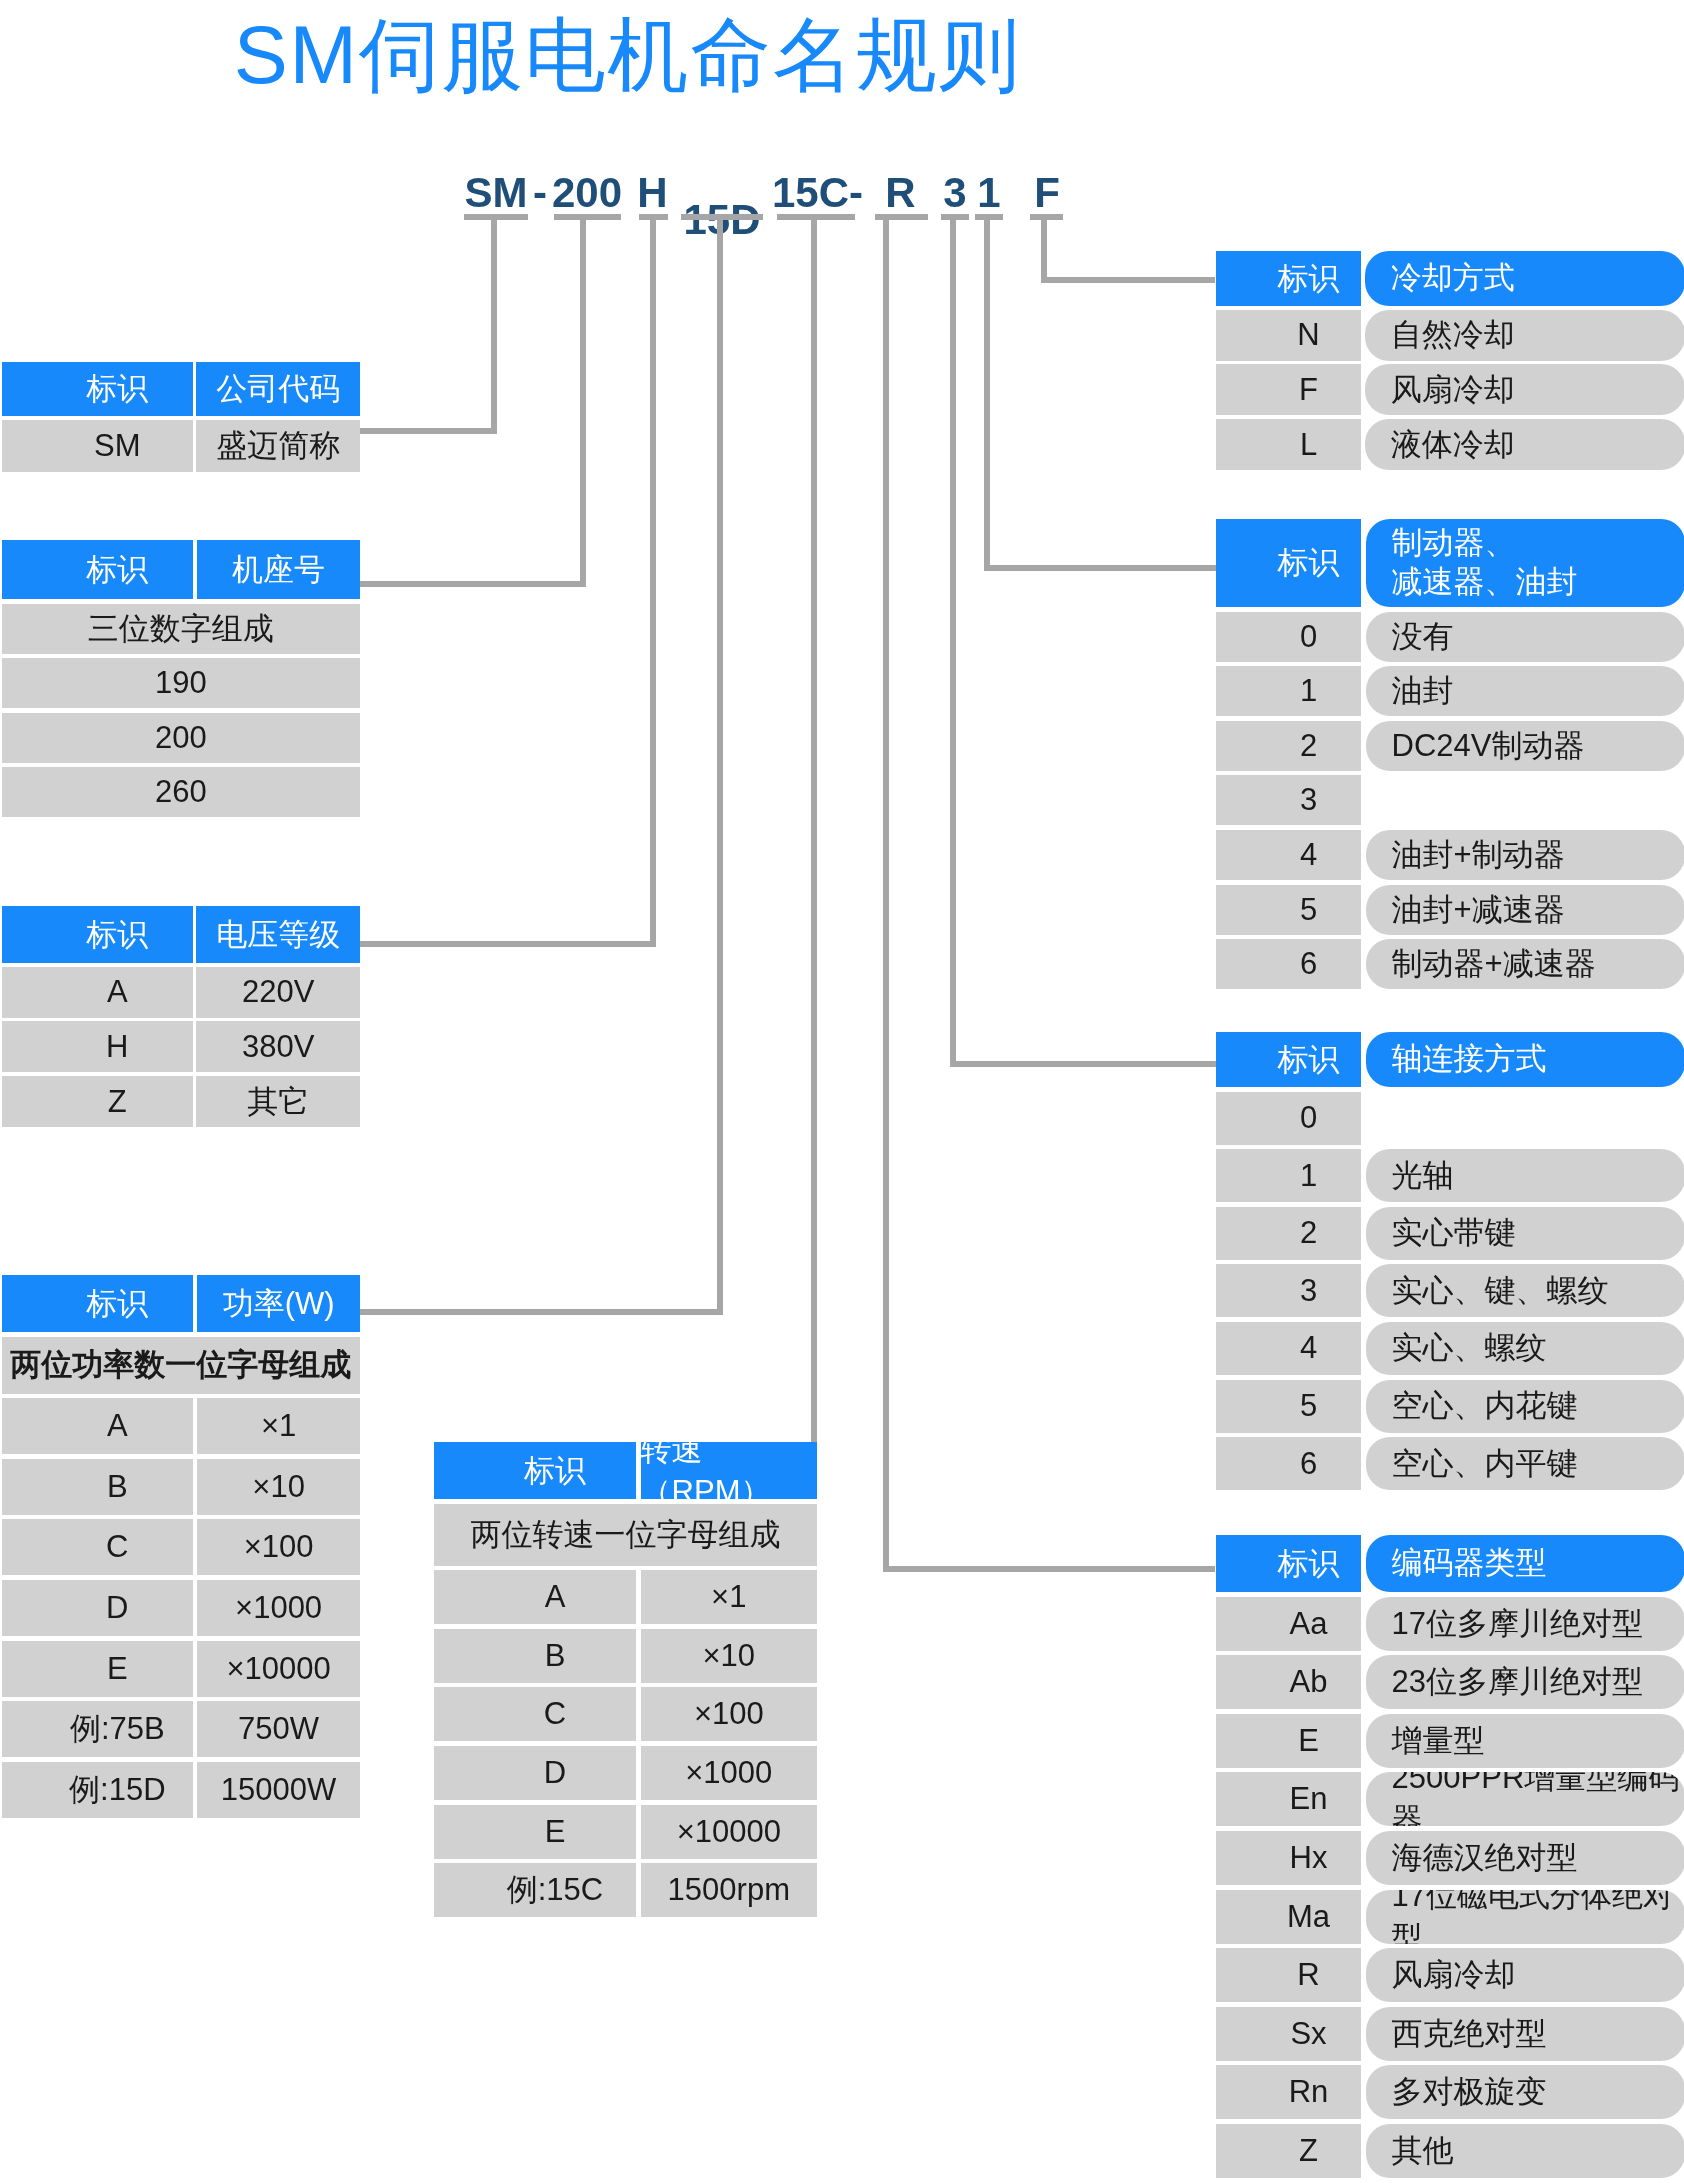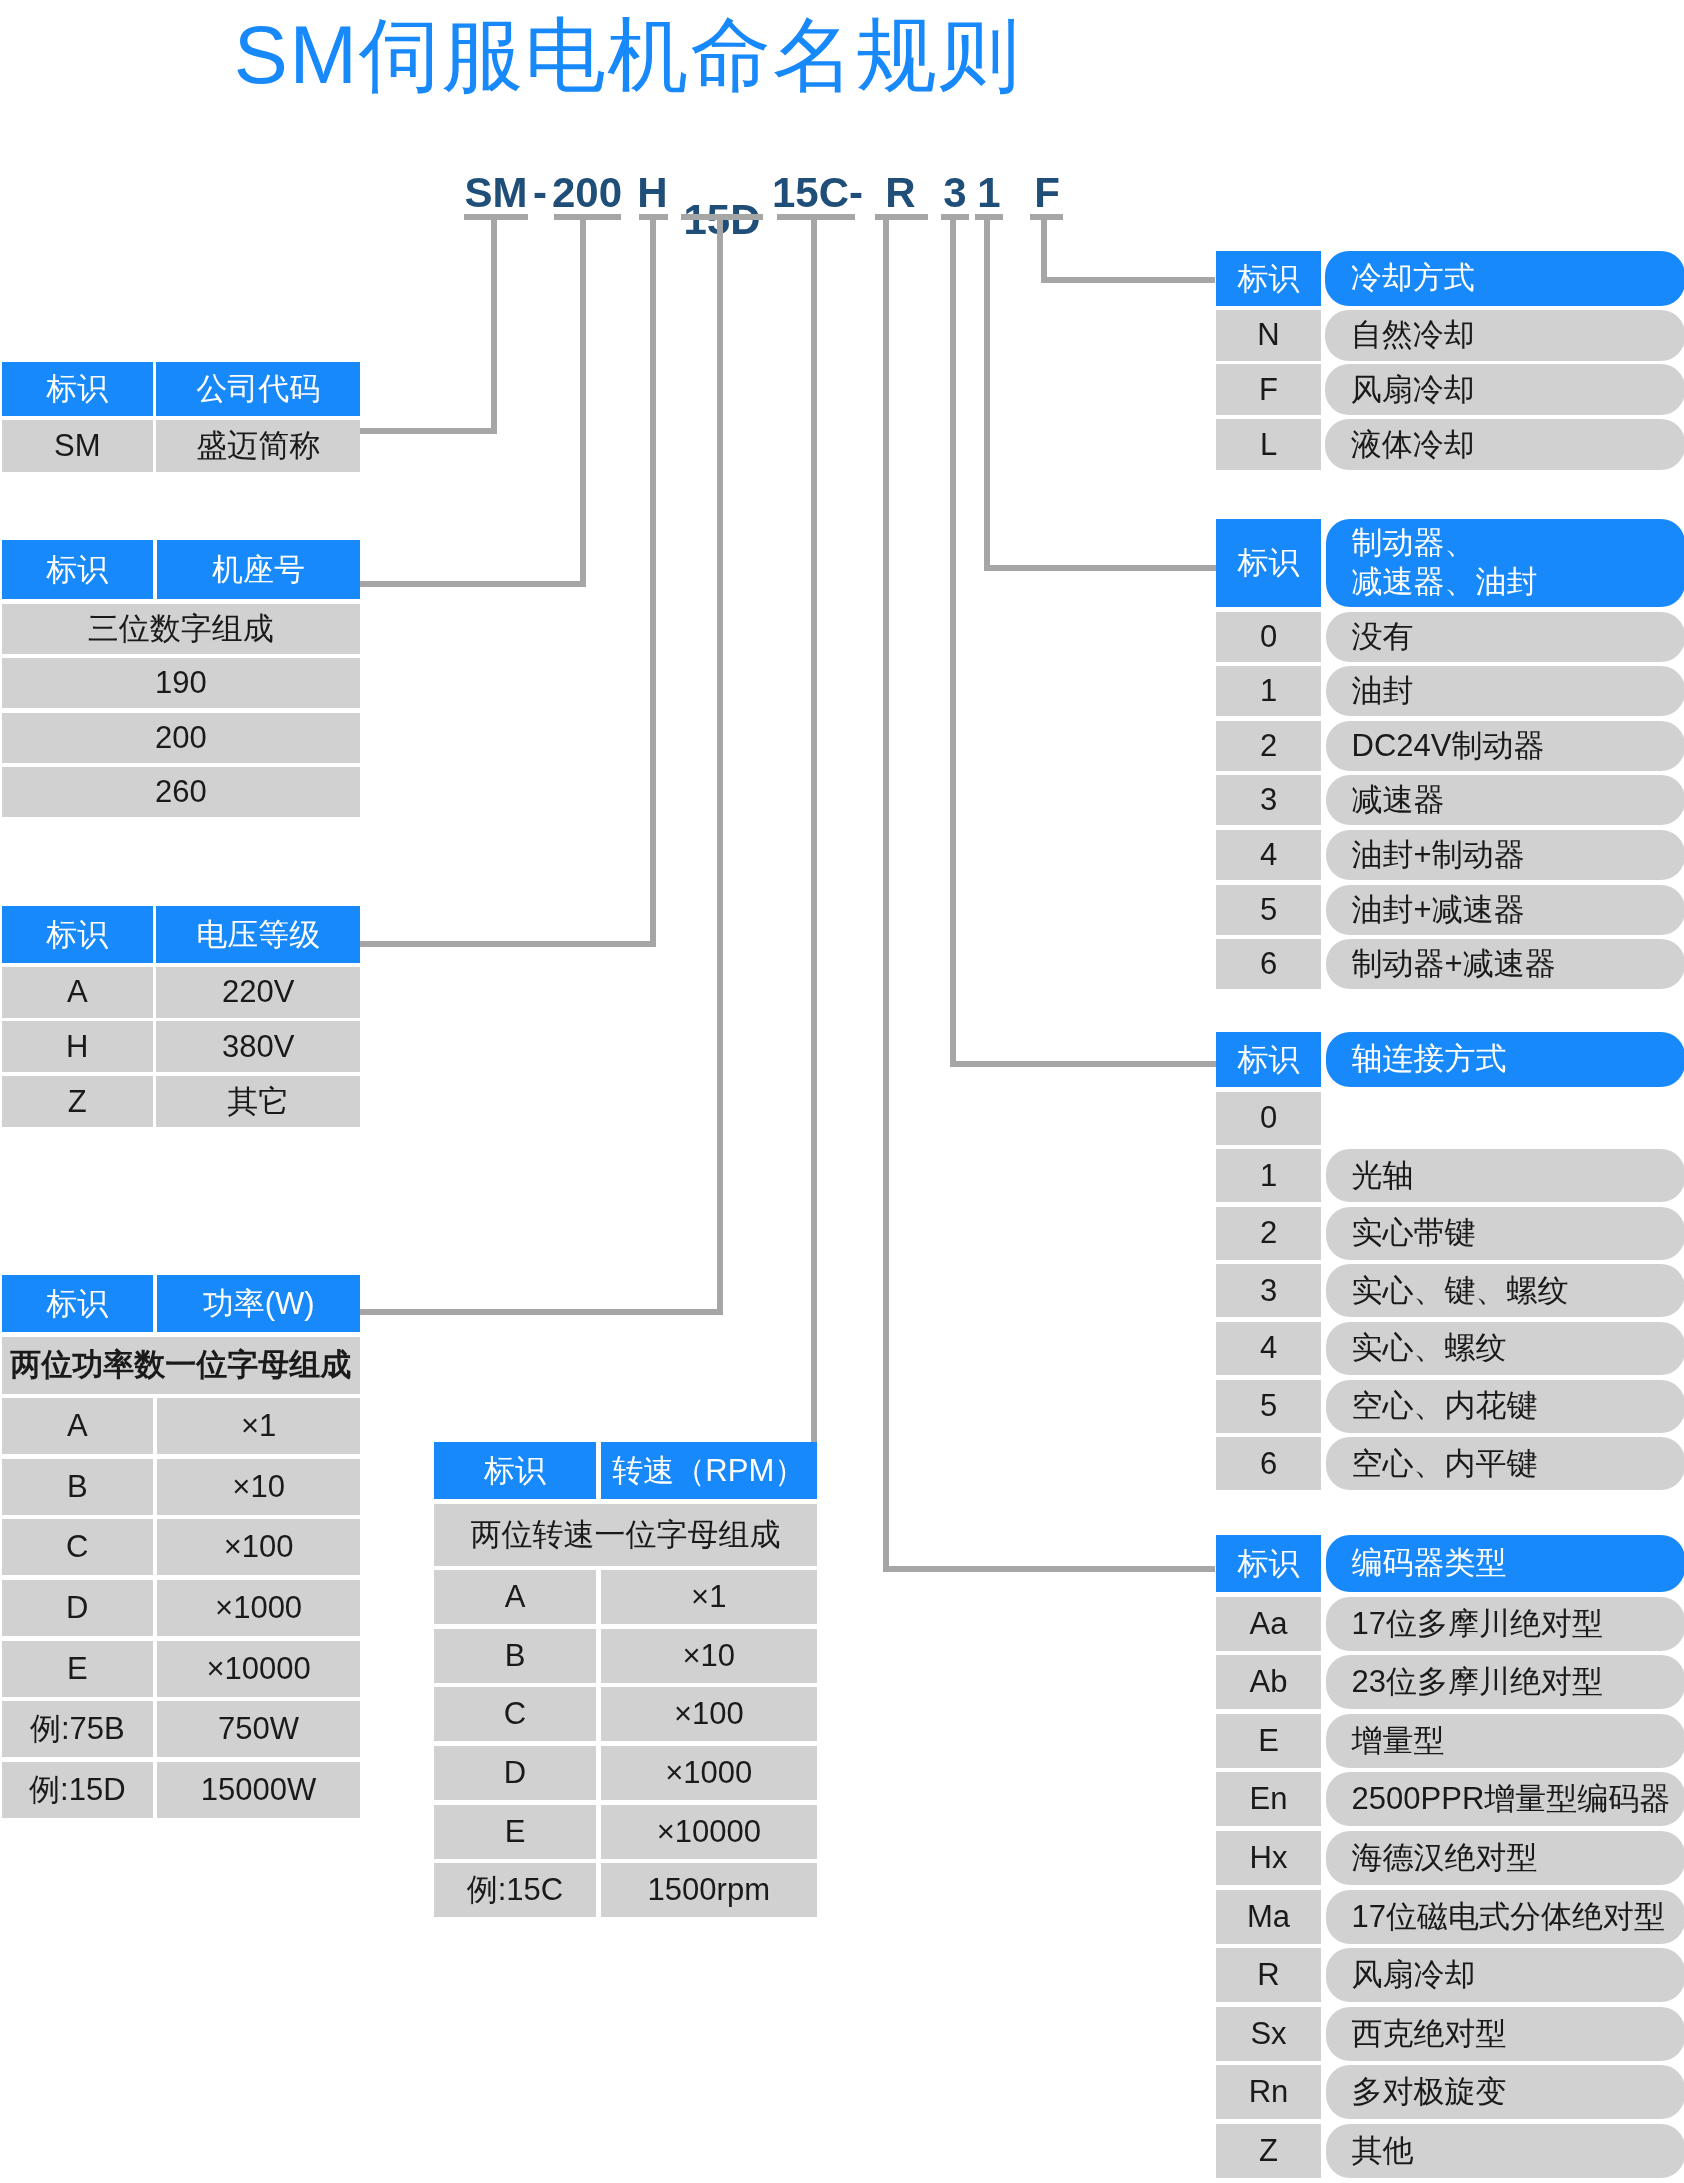--- a/index.html
+++ b/index.html
@@ -34,21 +34,21 @@
     position:absolute;
     display:flex;flex-direction:column;gap:var(--g,3.7px);
   }
   .row{display:flex;gap:var(--g,3.7px);height:var(--rh,52px);flex:none;}
   .row.hdr{height:var(--hh,55px);}
   .cell{
     display:flex;align-items:center;justify-content:center;
     background:var(--gray);color:#1a1a1a;
     font-size:31px;overflow:hidden;
   }
-  .cell.c0{width:var(--c1,151px);flex:none;}
+  .cell.c0{width:var(--c1,151px);flex:none;padding-left:40px;}
   .cell.c1{flex:1;}
   .cell.span{flex:1;}
   .cell.h{background:var(--blue);color:#ffffff;}
   .right .cell.c1{justify-content:flex-start;padding-left:26px;border-radius:24px;}
   .right .cell.h.c1{white-space:pre-line;line-height:1.25;}
 </style>
 </head>
 <body>
 
 <div class="title">SM伺服电机命名规则</div>
@@ -246,21 +246,20 @@
     <div class="row">
       <div class="cell c0">1</div>
       <div class="cell c1">油封</div>
     </div>
     <div class="row">
       <div class="cell c0">2</div>
       <div class="cell c1">DC24V制动器</div>
     </div>
     <div class="row">
       <div class="cell c0">3</div>
-      <div class="cell c1">减速器</div>
     </div>
     <div class="row">
       <div class="cell c0">4</div>
       <div class="cell c1">油封+制动器</div>
     </div>
     <div class="row">
       <div class="cell c0">5</div>
       <div class="cell c1">油封+减速器</div>
     </div>
     <div class="row">

